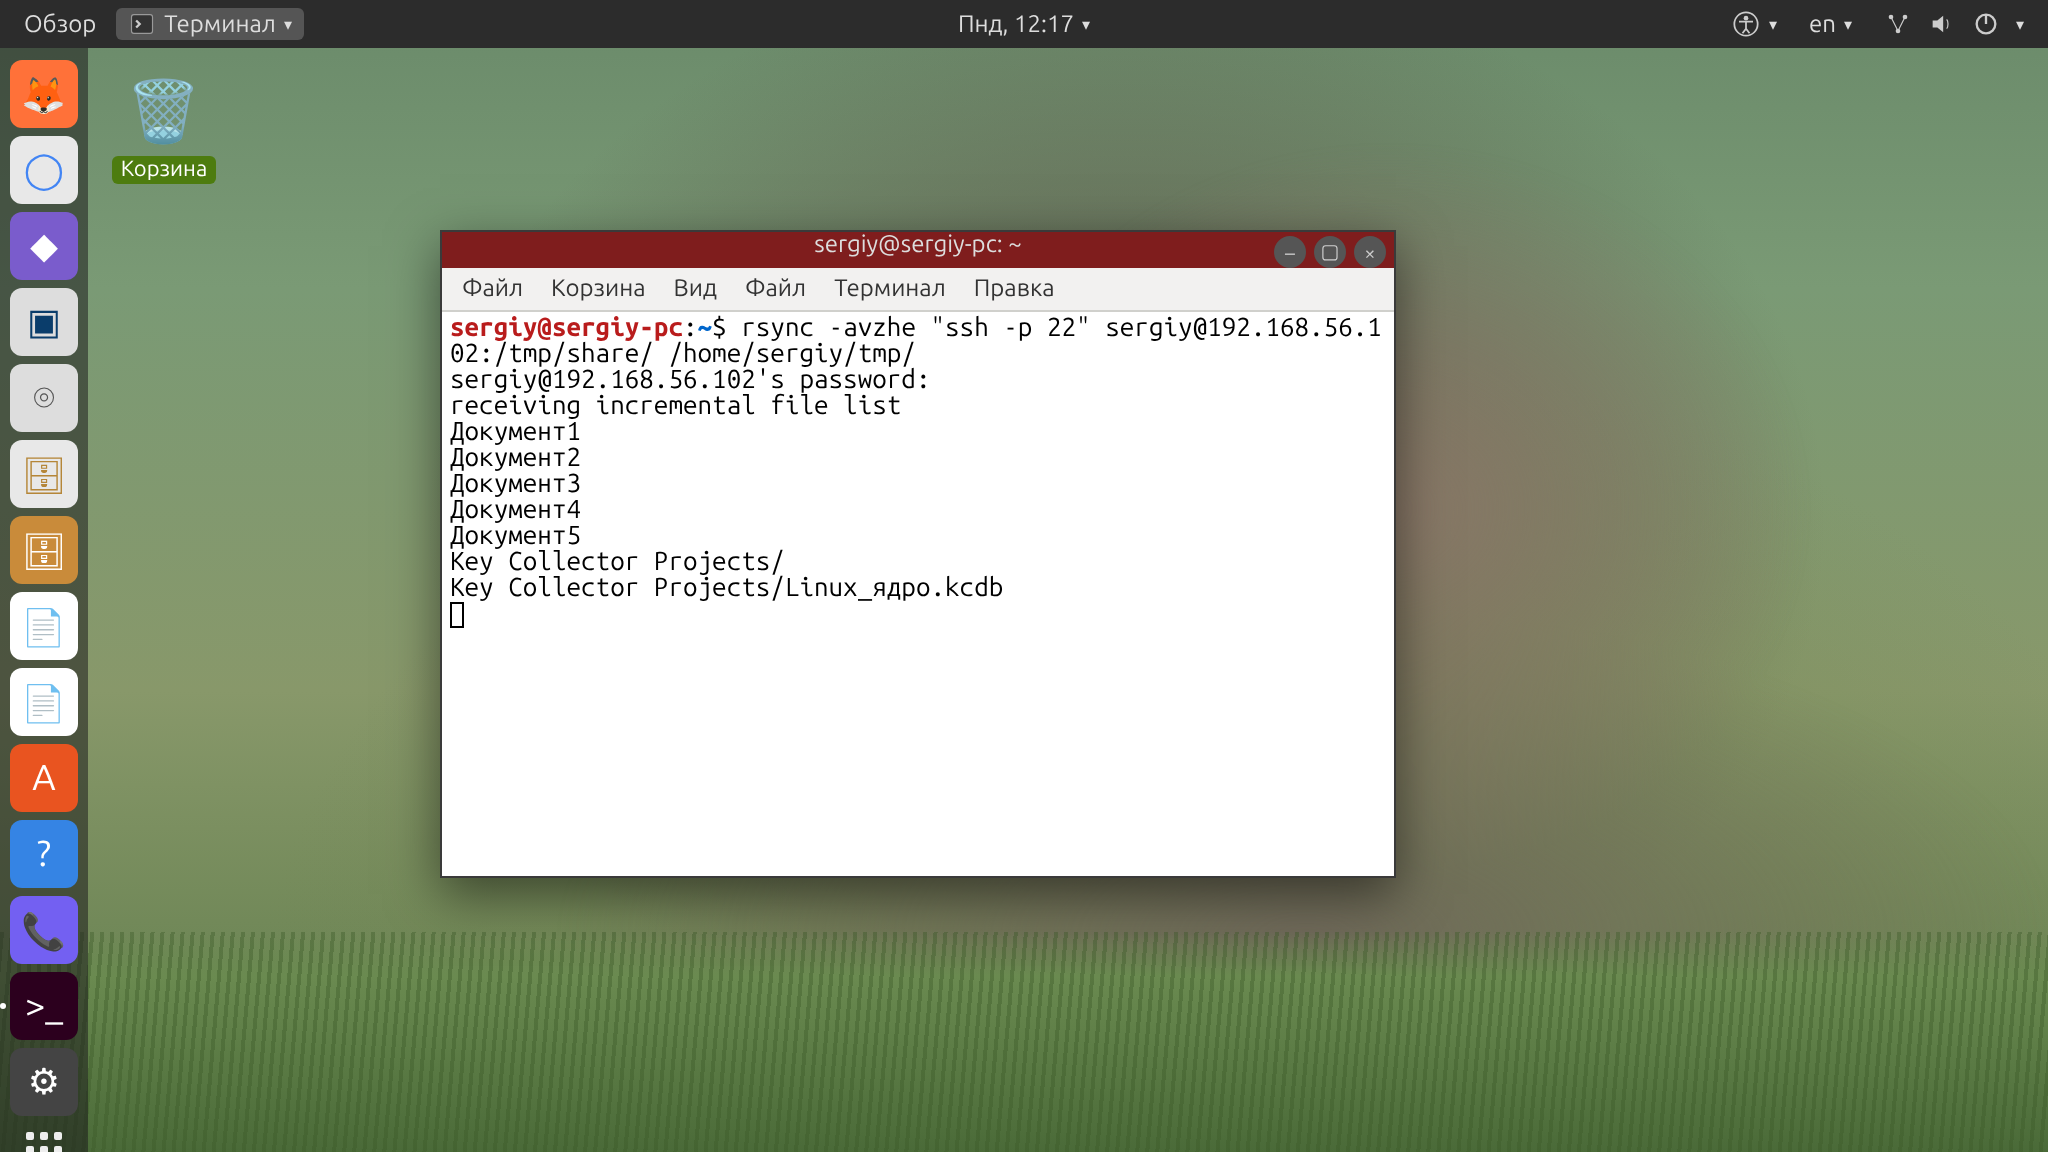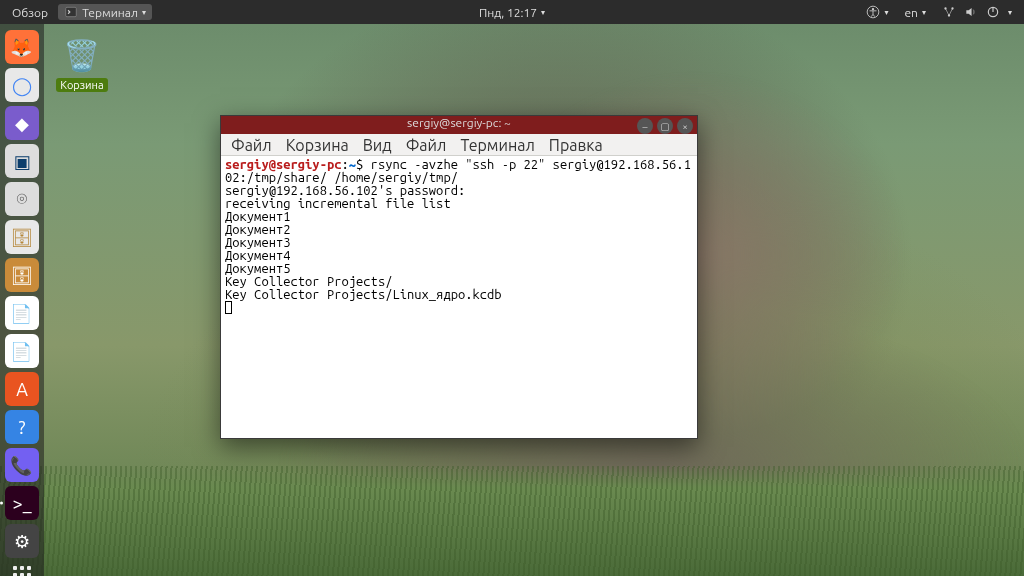--- a/index.html
+++ b/index.html
@@ -95,21 +95,21 @@
     position:absolute; right:4px; top:2px; display:flex; gap:4px;
   }
   .term-titlebar .controls span {
     width:16px; height:16px; border-radius:8px; background:#555;
     color:#ccc; display:flex; align-items:center; justify-content:center;
     font-size:10px; cursor:pointer;
   }
   .term-menubar {
     height:22px; background:#f2f1f0; border-bottom:1px solid #d0d0cc;
     display:flex; align-items:center; gap:2px; padding:0 4px;
-    font-size:16px; color:#333;text-align:right;
+    font-size:12px; color:#333;text-align:right;
   }
   .term-menubar span { padding:2px 6px; cursor:pointer; }
   .term-body {
     flex:1; background:#fff; color:#000;
     font-family:"Ubuntu Mono","DejaVu Sans Mono",monospace;
     font-size:13px; line-height:1.0; padding:2px 4px;
     white-space:pre-wrap; word-break:break-all; overflow:hidden;
   }
   .prompt-user { color:#b91c1c; font-weight:bold; }
   .prompt-path { color:#06c; font-weight:bold; }

